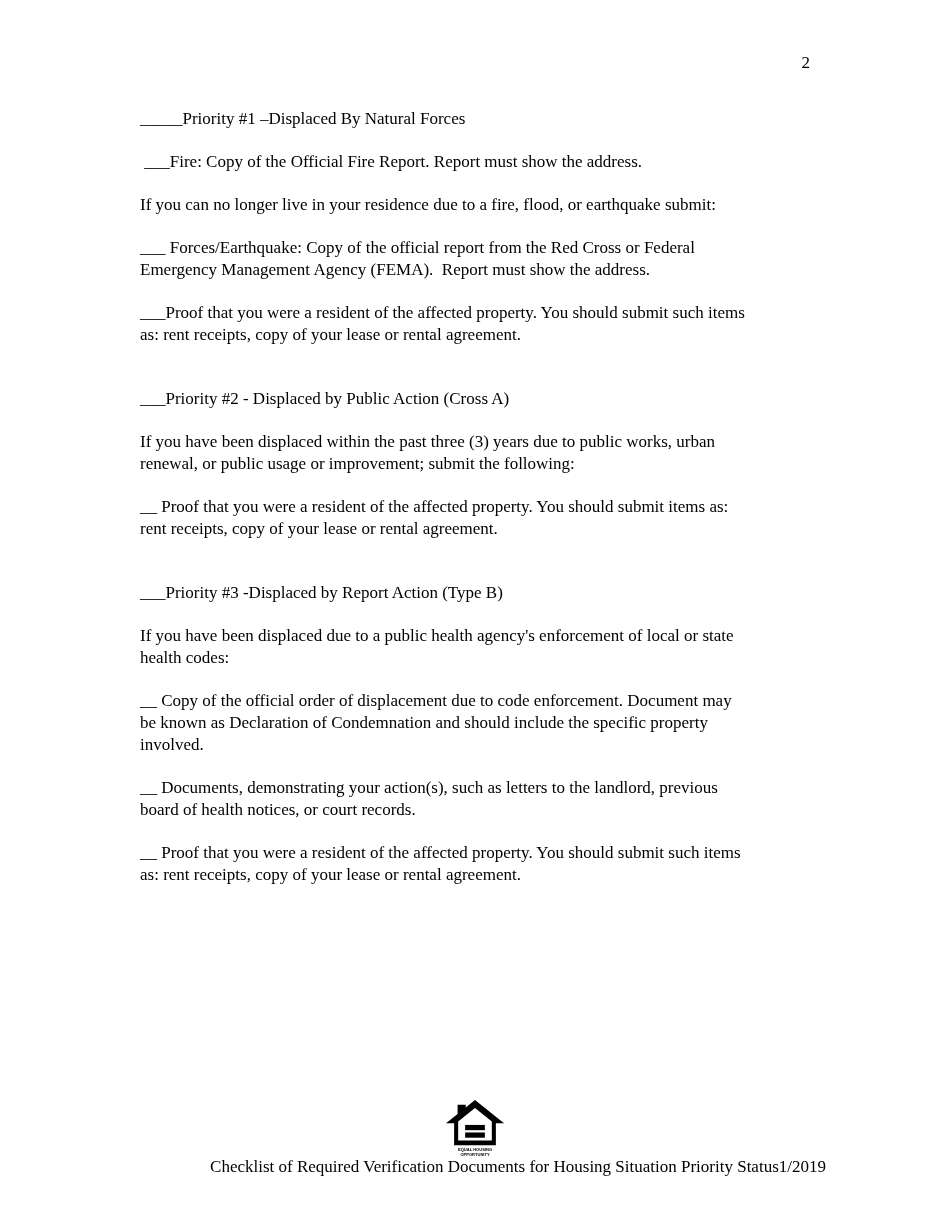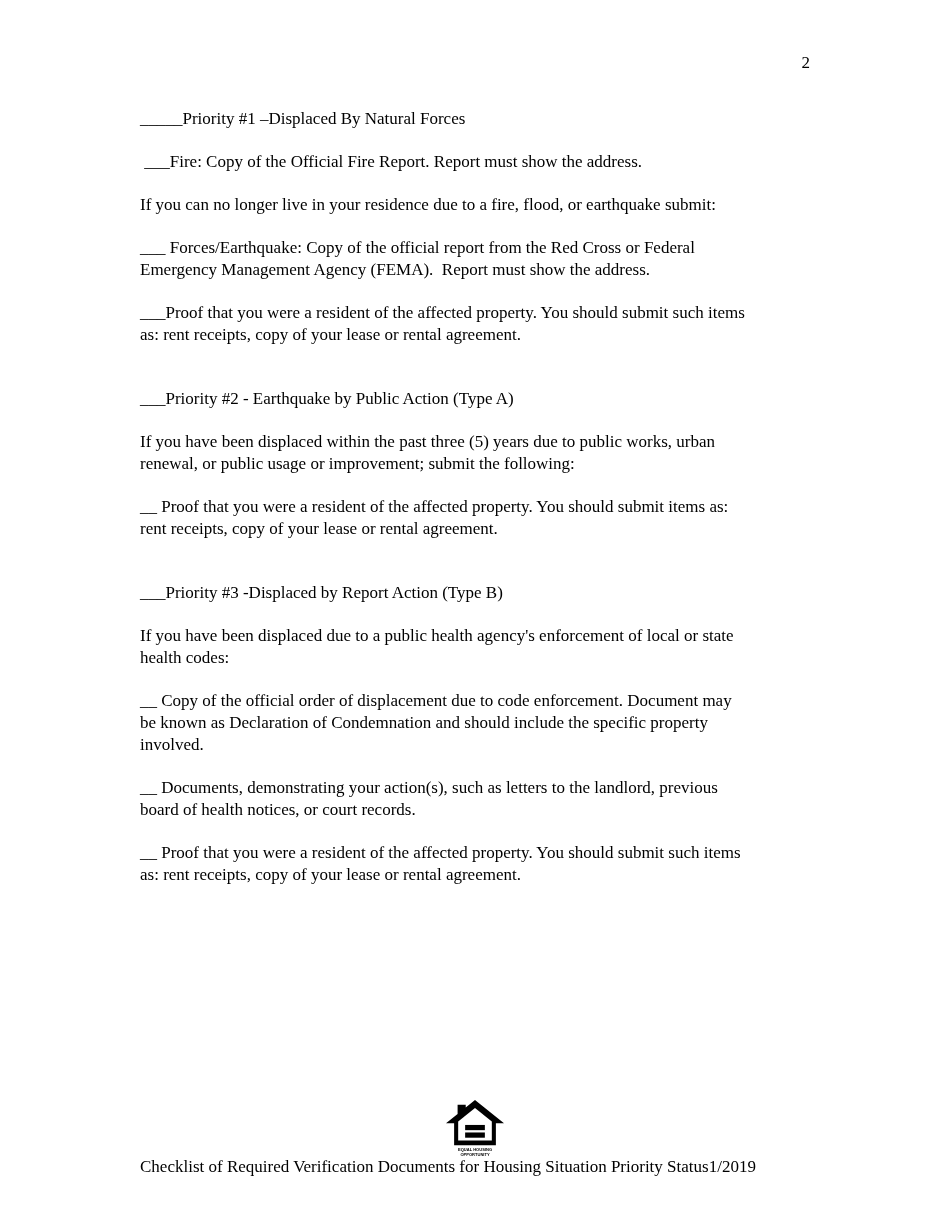--- a/index.html
+++ b/index.html
@@ -35,21 +35,21 @@
     right: 0;
     text-align: center;
     line-height: 0;
   }
   .footer-row {
     position: absolute;
     bottom: 52px;
     left: 140px;
     right: 124px;
     display: flex;
-    justify-content: flex-start;
+    justify-content: flex-end;
     white-space: pre;
   }
   .eho-caption {
     font-family: "Liberation Sans", sans-serif;
     font-weight: bold;
     fill: #000000;
   }
 </style>
 </head>
 <body>
@@ -61,22 +61,22 @@
   <div class="content">
 
     <p class="heading"><span class="hprefix">_____</span><span class="hbold">Priority #1</span><span class="hrest"> –Displaced By Natural Forces</span></p>
     <p> ___Fire: Copy of the Official Fire Report. Report must show the address.</p>
     <p>If you can no longer live in your residence due to a fire, flood, or earthquake submit:</p>
     <p>___ Forces/Earthquake: Copy of the official report from the Red Cross or Federal
 Emergency Management Agency (FEMA).  Report must show the address.</p>
     <p>___Proof that you were a resident of the affected property. You should submit such items
 as: rent receipts, copy of your lease or rental agreement.</p>
 
-    <p class="heading"><span class="hprefix">___</span><span class="hbold">Priority #2</span><span class="hrest"> - Earthquake by Public Action (Type A)</span></p>
-    <p>If you have been displaced within the past three (5) years due to public works, urban
+    <p class="heading"><span class="hprefix">___</span><span class="hbold">Priority #2</span><span class="hrest"> - Displaced by Public Action (Cross A)</span></p>
+    <p>If you have been displaced within the past three (3) years due to public works, urban
 renewal, or public usage or improvement; submit the following:</p>
     <p>__ Proof that you were a resident of the affected property. You should submit items as:
 rent receipts, copy of your lease or rental agreement.</p>
 
     <p class="heading"><span class="hprefix">___</span><span class="hbold">Priority #3</span><span class="hrest"> -Displaced by Report Action (Type B)</span></p>
     <p>If you have been displaced due to a public health agency's enforcement of local or state
 health codes:</p>
     <p>__ Copy of the official order of displacement due to code enforcement. Document may
 be known as Declaration of Condemnation and should include the specific property
 involved.</p>

